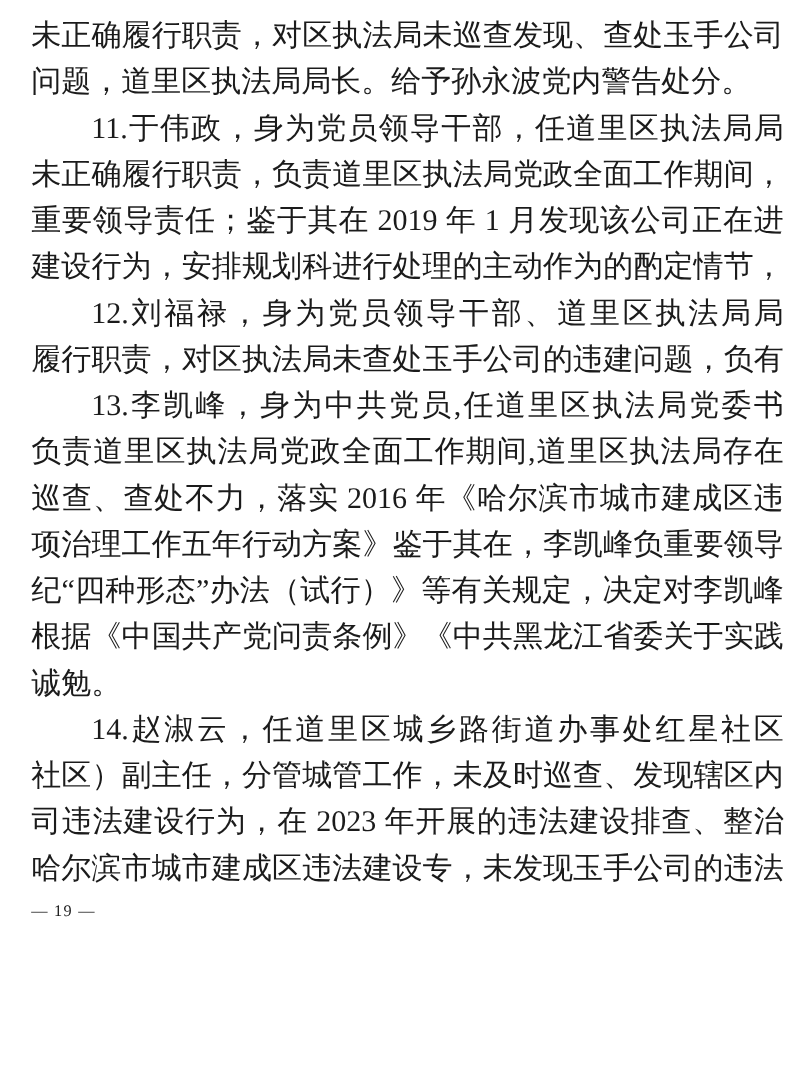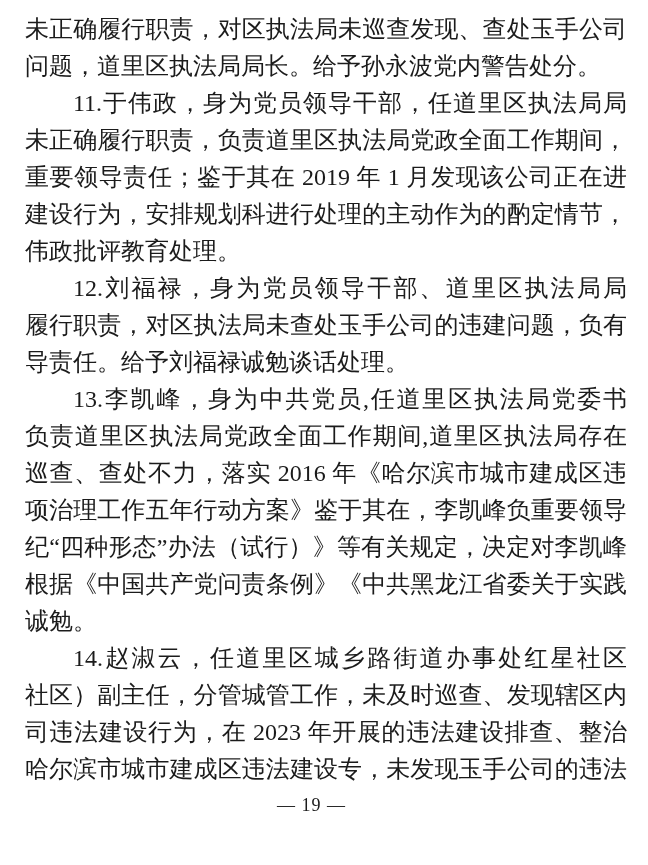--- a/index.html
+++ b/index.html
@@ -31,42 +31,40 @@
   }
   .line.j {
     text-align: justify;
     text-align-last: justify;
   }
   .line.ind {
     text-indent: 2em;
   }
   .page-number {
     margin-top: 7px;
-    text-align: center;
+    text-align: left;
     padding-right: 29px;
-    font-size: 18px;
+    font-size: 13px;
     letter-spacing: 1px;
     color: #1b1b1b;
   }
 </style>
 </head>
 <body>
 
 <div class="page">
   <div class="text-block" id="lines">
       <div class="line j">未正确履行职责，对区执法局未巡查发现、查处玉手公司的违法</div>
       <div class="line">问题，道里区执法局局长。给予孙永波党内警告处分。</div>
       <div class="line j ind">11.于伟政，身为党员领导干部，任道里区执法局局长期间，</div>
       <div class="line j">未正确履行职责，负责道里区执法局党政全面工作期间，负有</div>
       <div class="line j">重要领导责任；鉴于其在 2019 年 1 月发现该公司正在进行的违法</div>
       <div class="line j">建设行为，安排规划科进行处理的主动作为的酌定情节，给予于</div>
-      <div class="line">伟政批评教育处理。</div>
       <div class="line j ind">12.刘福禄，身为党员领导干部、道里区执法局局长，未正确</div>
       <div class="line j">履行职责，对区执法局未查处玉手公司的违建问题，负有重要领</div>
-      <div class="line">导责任。给予刘福禄诚勉谈话处理。</div>
       <div class="line j ind">13.李凯峰，身为中共党员,任道里区执法局党委书记、局长，</div>
       <div class="line j">负责道里区执法局党政全面工作期间,道里区执法局存在对违建</div>
       <div class="line j">巡查、查处不力，落实 2016 年《哈尔滨市城市建成区违法建设专</div>
       <div class="line j">项治理工作五年行动方案》鉴于其在，李凯峰负重要领导责任。</div>
       <div class="line j">纪“四种形态”办法（试行）》等有关规定，决定对李凯峰进行</div>
       <div class="line j">根据《中国共产党问责条例》《中共黑龙江省委关于实践监督执</div>
       <div class="line">诚勉。</div>
       <div class="line j ind">14.赵淑云，任道里区城乡路街道办事处红星社区（原西客站</div>
       <div class="line j">社区）副主任，分管城管工作，未及时巡查、发现辖区内玉手公</div>
       <div class="line j">司违法建设行为，在 2023 年开展的违法建设排查、整治工作中，</div>

